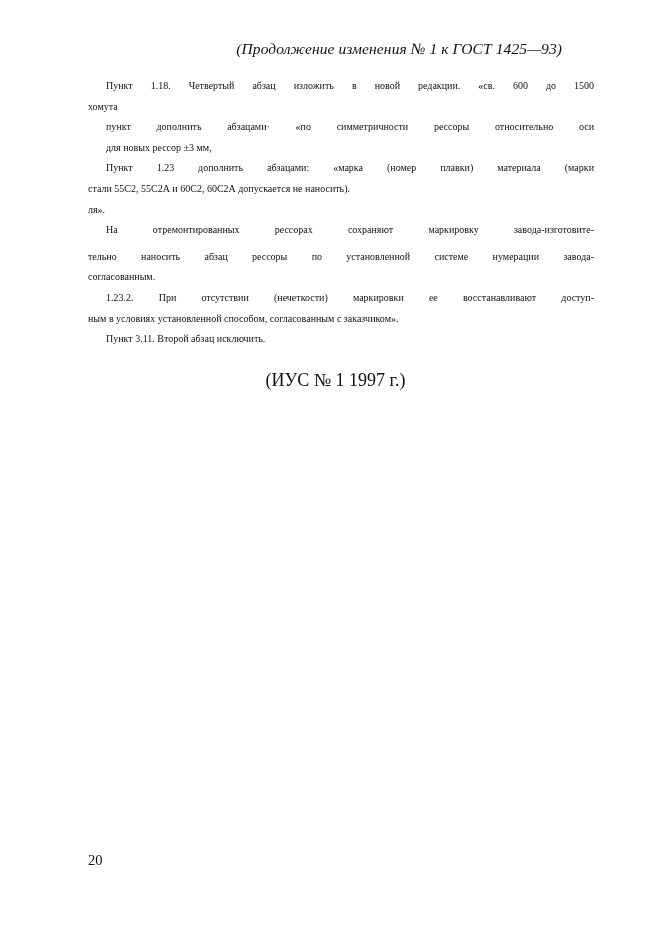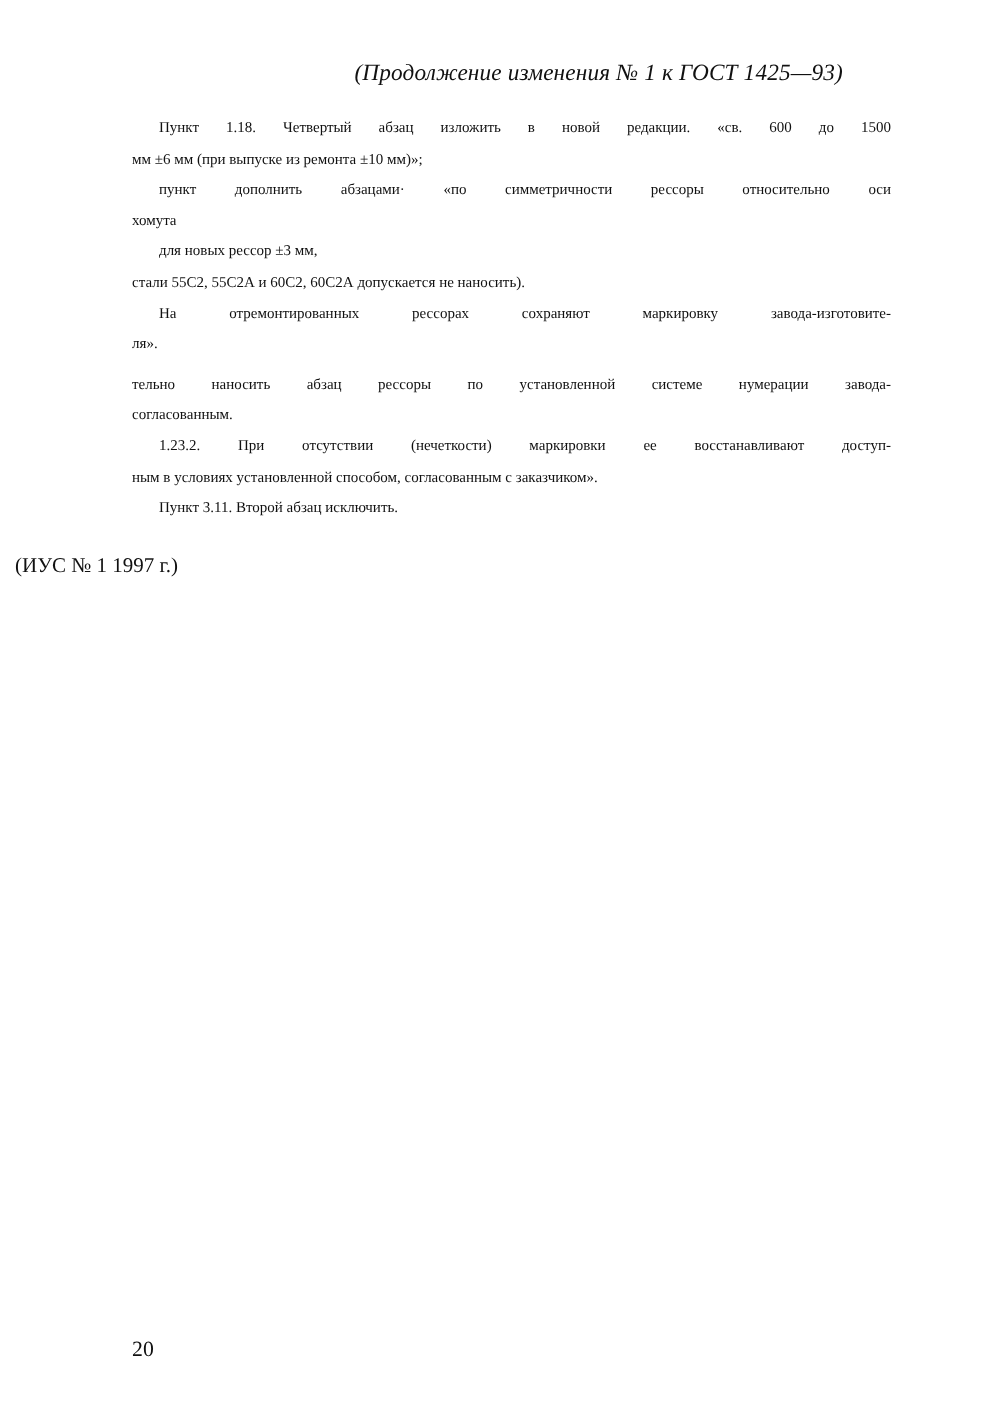--- a/index.html
+++ b/index.html
@@ -54,64 +54,63 @@
       padding-left: 18px;
     }
     .gap {
       height: 6px;
     }
     .footer-note {
       position: absolute;
       left: 0;
       width: 661px;
       top: 370px;
-      text-align: left;
-      font-size: 14px;
+      text-align: center;
+      font-size: 18px;
       padding-left: 10px;
       box-sizing: border-box;
     }
     .page-number {
       position: absolute;
       left: 88px;
       top: 852px;
       font-size: 14.5px;
-      margin-top: 40px;
     }
   </style>
 </head>
 <body>
 
 <div class="page">
 
   <div class="header">(Продолжение изменения № 1 к ГОСТ 1425—93)</div>
 
   <div class="body">
 
     <div>
       <span class="line justify indent">Пункт 1.18. Четвертый абзац изложить в новой редакции. «св. 600 до 1500</span>
-      <span class="line">мм ±6 мм (при выпуске из ремонта ±10 мм)»;</span>
     </div>
 
     <div>
+      <span class="line">хомута</span>
       <span class="line justify indent">пункт дополнить абзацами· «по симметричности рессоры относительно оси</span>
-      <span class="line">хомута</span>
     </div>
 
     <div>
       <span class="line indent">для новых рессор ±3 мм,</span>
     </div>
 
 
     <div>
+      <span class="line justify indent">Пункт 1.23 дополнить абзацами: «марка (номер плавки) материала (марки</span>
       <span class="line">стали 55С2, 55С2А и 60С2, 60С2А допускается не наносить).</span>
     </div>
 
     <div>
+      <span class="line">ля».</span>
       <span class="line justify indent">На отремонтированных рессорах сохраняют маркировку завода-изготовите-</span>
-      <span class="line">ля».</span>
     </div>
 
     <div class="gap"></div>
 
     <div>
       <span class="line justify">тельно наносить абзац рессоры по установленной системе нумерации завода-</span>
       <span class="line">согласованным.</span>
     </div>
 
     <div>

